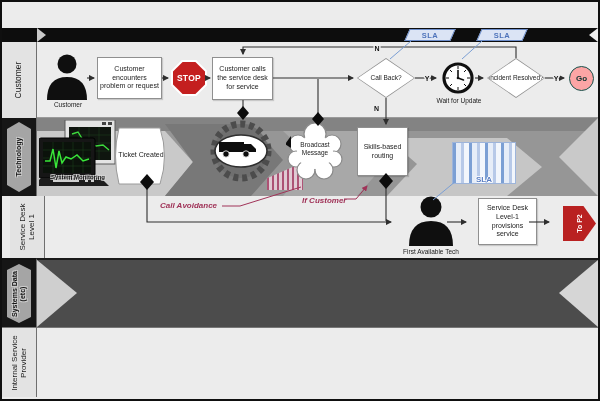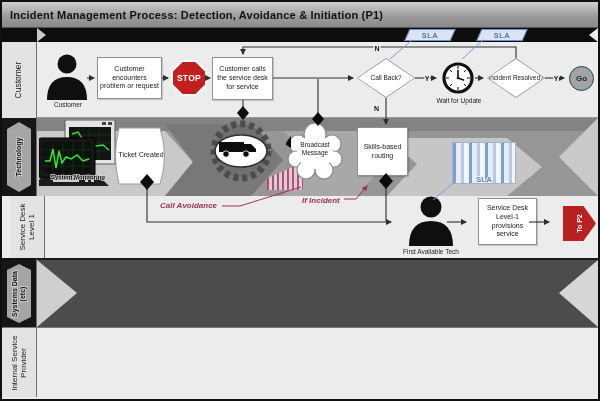--- a/index.html
+++ b/index.html
@@ -62,21 +62,21 @@
   .annot{position:absolute;font-size:8px;font-weight:bold;font-style:italic;color:#a03358;white-space:nowrap;}
 
   
   .stop-outer{position:absolute;background:#fff;
     clip-path:polygon(30% 0,70% 0,100% 30%,100% 70%,70% 100%,30% 100%,0 70%,0 30%);}
   .stop-inner{position:absolute;inset:2px;background:#c41f1f;
     clip-path:polygon(30% 0,70% 0,100% 30%,100% 70%,70% 100%,30% 100%,0 70%,0 30%);
     display:flex;align-items:center;justify-content:center;}
   .stop-inner span{color:#fff;font-weight:bold;font-size:8.5px;letter-spacing:.3px;}
 
-  .go-circle{position:absolute;width:25px;height:25px;border-radius:50%;background:#a3a3a3;
+  .go-circle{position:absolute;width:25px;height:25px;border-radius:50%;background:#fca5a5;
     border:1px solid #17524c;box-sizing:border-box;display:flex;align-items:center;justify-content:center;}
   .go-circle span{font-size:8px;font-weight:bold;color:#0a332f;}
 
   .top2{position:absolute;background:#b92121;
     clip-path:polygon(0 0,62% 0,100% 50%,62% 100%,0 100%);
     display:flex;align-items:center;justify-content:center;}
   .top2 span{transform:rotate(-90deg);color:#fff;font-size:7px;font-weight:bold;white-space:nowrap;}
 
   .pink-stripes{position:absolute;
     background:repeating-linear-gradient(90deg,#b0466e 0 2px,#ecd3dd 2px 5px);
@@ -93,23 +93,20 @@
 
   svg{display:block;}
   .overlay{position:absolute;left:0;top:0;z-index:5;pointer-events:none;}
   .flow-label{font-size:7px;font-weight:bold;fill:#111;paint-order:stroke;stroke:#ececec;stroke-width:3px;}
 </style>
 </head>
 <body>
 
 <div class="canvas">
 
-  <div class="titlebar">
-    <span>Incident Management Process: Detection, Avoidance &amp; Initiation (P1)</span>
-  </div>
 
   <div class="band"></div>
   <div class="band-notch-left"></div>
   <div class="band-notch-right"></div>
   <div class="sla-ribbon" style="left:407px;">
     <span>SLA</span>
   </div>
   <div class="sla-ribbon" style="left:479px;">
     <span>SLA</span>
   </div>
@@ -260,21 +257,21 @@
       </div>
     </div>
   </div>
 
   <div class="lane servicedesk">
     <div class="lane-label light">
       <span class="vtext" style="width:56px;">Service Desk Level 1</span>
     </div>
     <div class="lane-content">
       <div class="annot" style="left:115px;top:5px;">Call Avoidance</div>
-      <div class="annot" style="left:257px;top:0px;">If Incident</div>
+      <div class="annot" style="left:257px;top:0px;">If Customer</div>
 
       <svg style="position:absolute;left:363px;top:0px;" width="46" height="50" viewBox="0 0 46 50">
         <circle cx="23" cy="11" r="10.5" fill="#0f0f0f"></circle>
         <path d="M1,50 Q1,25 23,25 Q45,25 45,50 Z" fill="#0f0f0f"></path>
       </svg>
       <div class="caption" style="left:336px;top:52px;width:100px;">First Available Tech</div>
 
       <div class="pbox" style="left:433px;top:2px;width:59px;height:47px;">Service Desk Level-1 provisions service</div>
 
       <div class="top2" style="left:518px;top:10px;width:33px;height:35px;">

